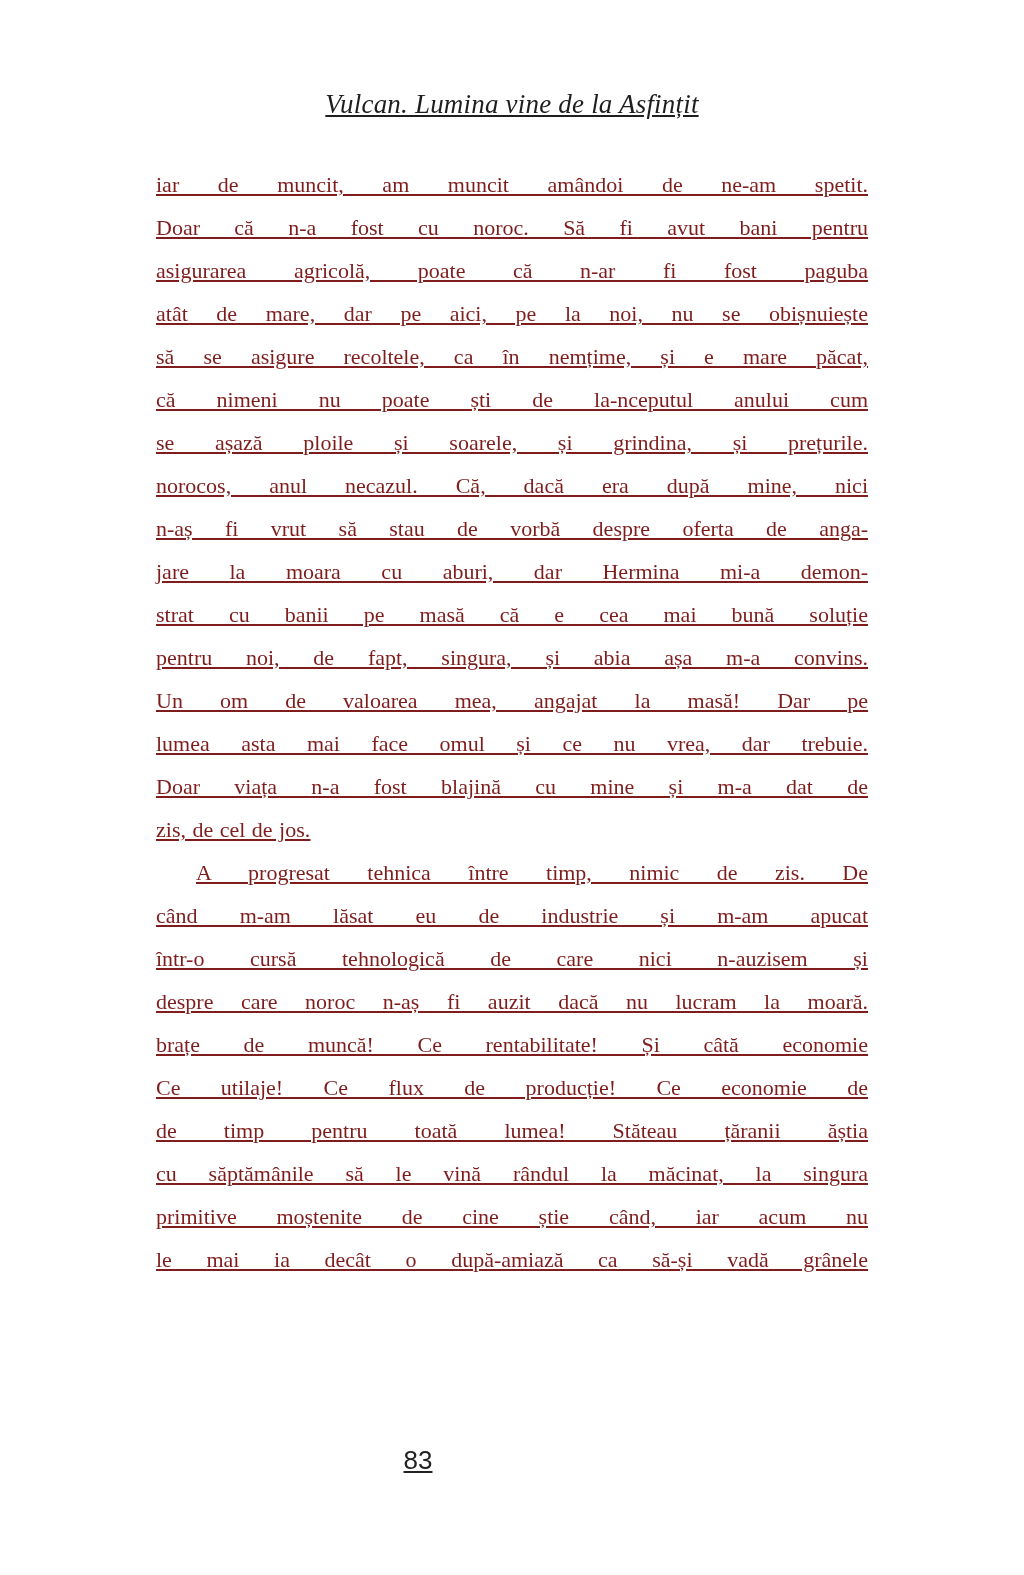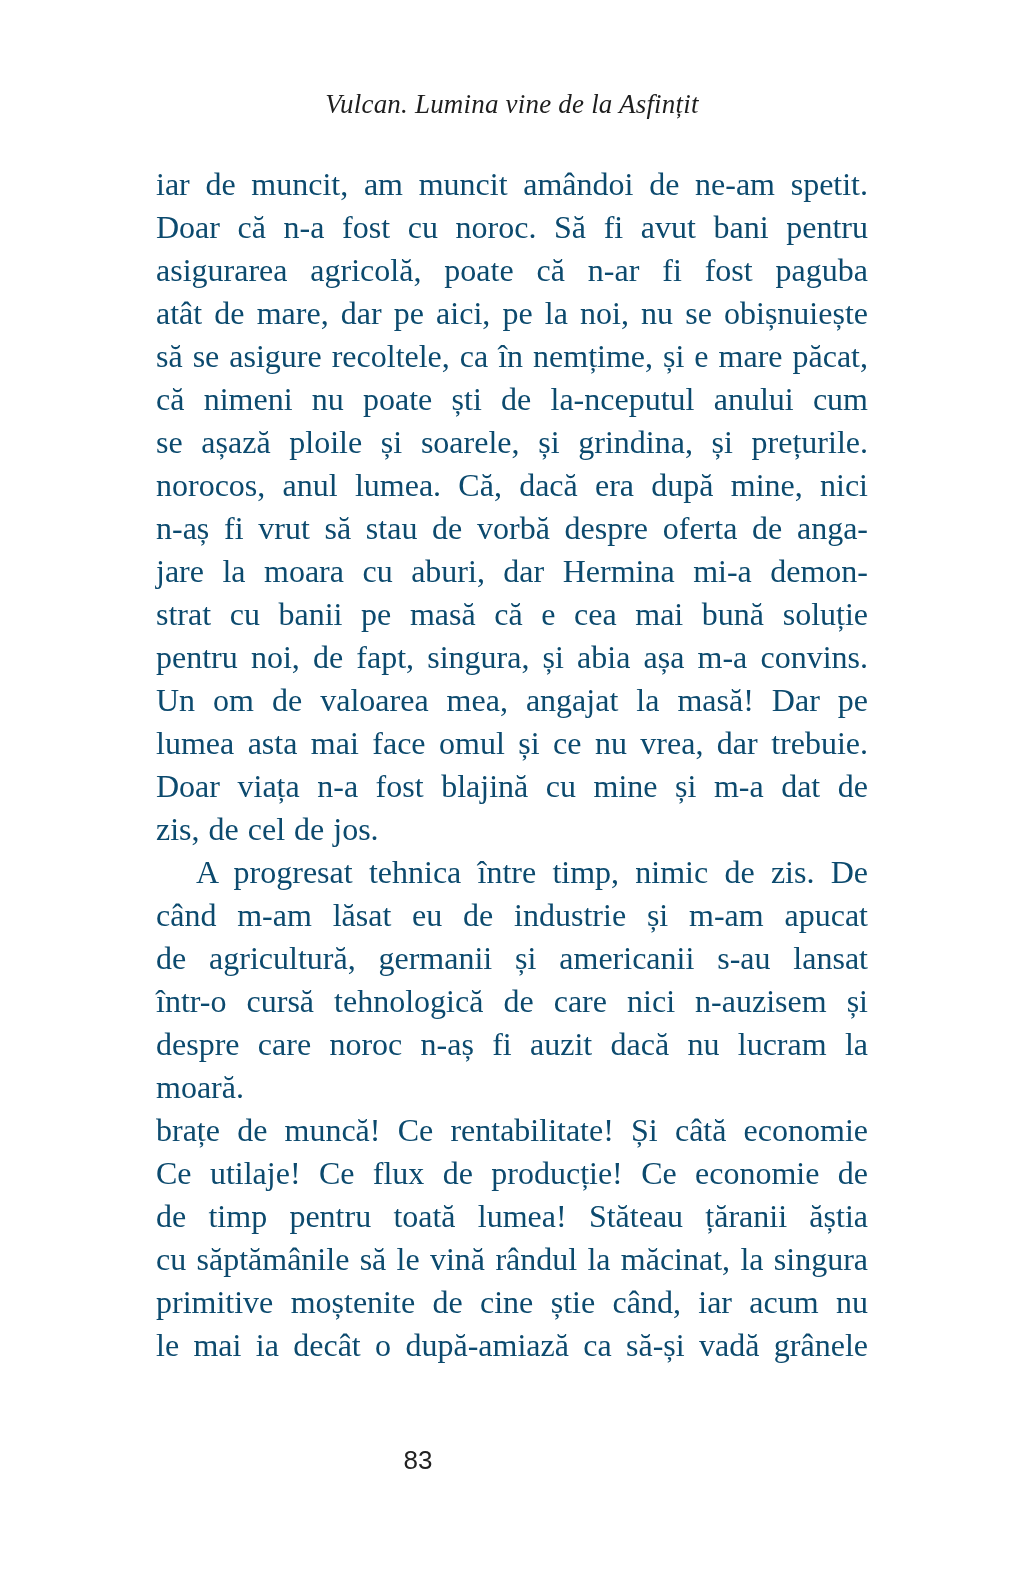--- a/index.html
+++ b/index.html
@@ -1,15 +1,15 @@
 <!DOCTYPE html>
 <html lang="ro"><head>
 <meta charset="utf-8">
 <style>
-  * { box-sizing: border-box; }
+  * { box-sizing: border-box; text-decoration: underline; }
   html, body { margin: 0; padding: 0; }
   body {
     width: 1024px;
     height: 1575px;
     background: #ffffff;
     position: relative;
     overflow: hidden;
     font-family: "Liberation Serif", serif;
     color: #1b1b1b;
   }
@@ -25,23 +25,23 @@
     color: #1e1e1e;
     letter-spacing: 0.2px;
   }
   .body-block {
     position: absolute;
     top: 163px;
     left: 156px;
     width: 712px;
   }
   .text-line {
-    font-size: 32px;
+    font-size: 22px;
     line-height: 43px;
-    color: #0c4a6e;
+    color: #7f1d1d;
     text-align: justify;
     text-align-last: justify;
     word-spacing: 1px;
   }
   .text-line.para-end {
     text-align: center;
     text-align-last: left;
   }
   .text-line.para-indent {
     text-indent: 40px;
@@ -64,32 +64,31 @@
 <header class="running-header">Vulcan. Lumina vine de la Asfințit</header>
 
 <main class="body-block" id="body-block">
     <div class="text-line">iar de muncit, am muncit amândoi de ne-am spetit.</div>
     <div class="text-line">Doar că n-a fost cu noroc. Să fi avut bani pentru</div>
     <div class="text-line">asigurarea agricolă, poate că n-ar fi fost paguba</div>
     <div class="text-line">atât de mare, dar pe aici, pe la noi, nu se obișnuiește</div>
     <div class="text-line">să se asigure recoltele, ca în nemțime, și e mare păcat,</div>
     <div class="text-line">că nimeni nu poate ști de la-nceputul anului cum</div>
     <div class="text-line">se așază ploile și soarele, și grindina, și prețurile.</div>
-    <div class="text-line">norocos, anul lumea. Că, dacă era după mine, nici</div>
+    <div class="text-line">norocos, anul necazul. Că, dacă era după mine, nici</div>
     <div class="text-line">n-aș fi vrut să stau de vorbă despre oferta de anga-</div>
     <div class="text-line">jare la moara cu aburi, dar Hermina mi-a demon-</div>
     <div class="text-line">strat cu banii pe masă că e cea mai bună soluție</div>
     <div class="text-line">pentru noi, de fapt, singura, și abia așa m-a convins.</div>
     <div class="text-line">Un om de valoarea mea, angajat la masă! Dar pe</div>
     <div class="text-line">lumea asta mai face omul și ce nu vrea, dar trebuie.</div>
     <div class="text-line">Doar viața n-a fost blajină cu mine și m-a dat de</div>
     <div class="text-line para-end">zis, de cel de jos.</div>
     <div class="text-line para-indent">A progresat tehnica între timp, nimic de zis. De</div>
     <div class="text-line">când m-am lăsat eu de industrie și m-am apucat</div>
-    <div class="text-line">de agricultură, germanii și americanii s-au lansat</div>
     <div class="text-line">într-o cursă tehnologică de care nici n-auzisem și</div>
     <div class="text-line">despre care noroc n-aș fi auzit dacă nu lucram la moară.</div>
     <div class="text-line">brațe de muncă! Ce rentabilitate! Și câtă economie</div>
     <div class="text-line">Ce utilaje! Ce flux de producție! Ce economie de</div>
     <div class="text-line">de timp pentru toată lumea! Stăteau țăranii ăștia</div>
     <div class="text-line">cu săptămânile să le vină rândul la măcinat, la singura</div>
     <div class="text-line">primitive moștenite de cine știe când, iar acum nu</div>
     <div class="text-line">le mai ia decât o după-amiază ca să-și vadă grânele</div>
   </main>
 

